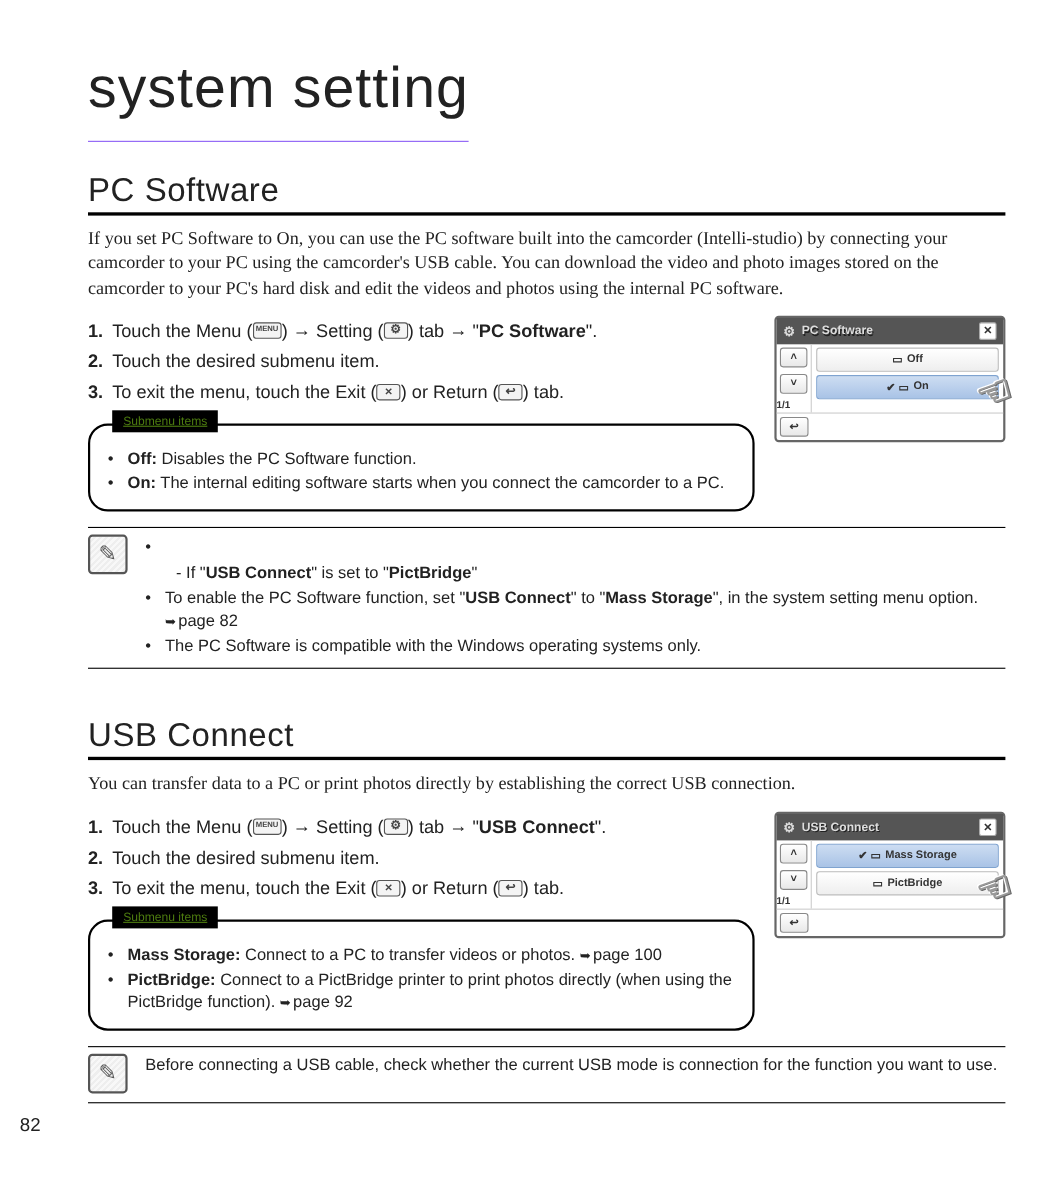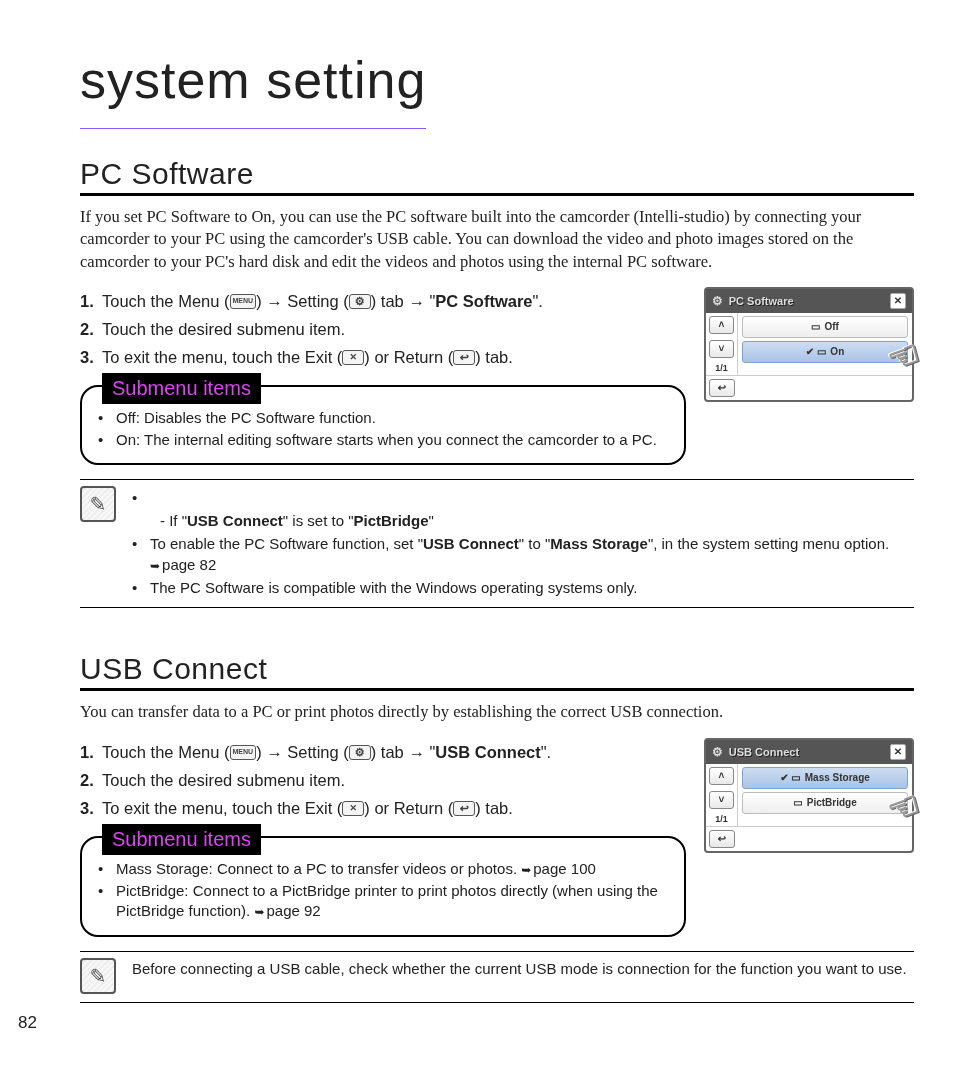--- a/index.html
+++ b/index.html
@@ -75,28 +75,29 @@
     padding: 20px 16px 12px 16px;
     position: relative;
     margin-top: 14px;
     font-size: 15px;
   }
   .submenu-label {
     position: absolute;
     top: -14px;
     left: 20px;
     background: #000;
-    color: #d946ef;
+    color: #4d7c0f;
     padding: 4px 10px;
-    font-size: 20px;
+    font-size: 11px;
+    text-decoration: underline;
   }
   .submenu-box ul { list-style: none; }
   .submenu-box li { display: flex; padding: 1px 0; line-height: 1.35; }
   .submenu-box .bullet { width: 18px; flex-shrink:0; }
-  .submenu-box .term { font-weight: normal; }
+  .submenu-box .term { font-weight: bold; }
   .submenu-box .desc {}
 
   .note-block {
     border-top: 1px solid #000;
     border-bottom: 1px solid #000;
     display: flex;
     gap: 16px;
     padding: 6px 0 8px 0;
     margin-top: 14px;
     font-size: 15px;
@@ -148,21 +149,21 @@
   .ds-body { display:flex; }
   .ds-left {
     width: 32px; display:flex; flex-direction:column;
     border-right:1px solid #ccc;
   }
   .ds-left .btn, .ds-footer .btn {
     border:1px solid #888; border-radius:3px; margin:3px;
     height:18px; background:linear-gradient(#fff,#e8e8e8);
     display:flex;align-items:center;justify-content:center; font-size:10px;
   }
-  .ds-left .page { text-align:center; font-size:9px; padding:2px 0;}
+  .ds-left .page { text-align:left; font-size:9px; padding:2px 0;}
   .ds-right { flex:1; }
   .ds-item {
     display:flex; align-items:center; justify-content:center; gap:4px;
     height:22px; margin:3px 4px; border-radius:3px;
     background: linear-gradient(#fff,#eee); border:1px solid #bbb;
     font-size:10px;
   }
   .ds-item.selected {
     background: linear-gradient(#cdddf2,#a9c3e6);
     border-color:#7fa3d0;

